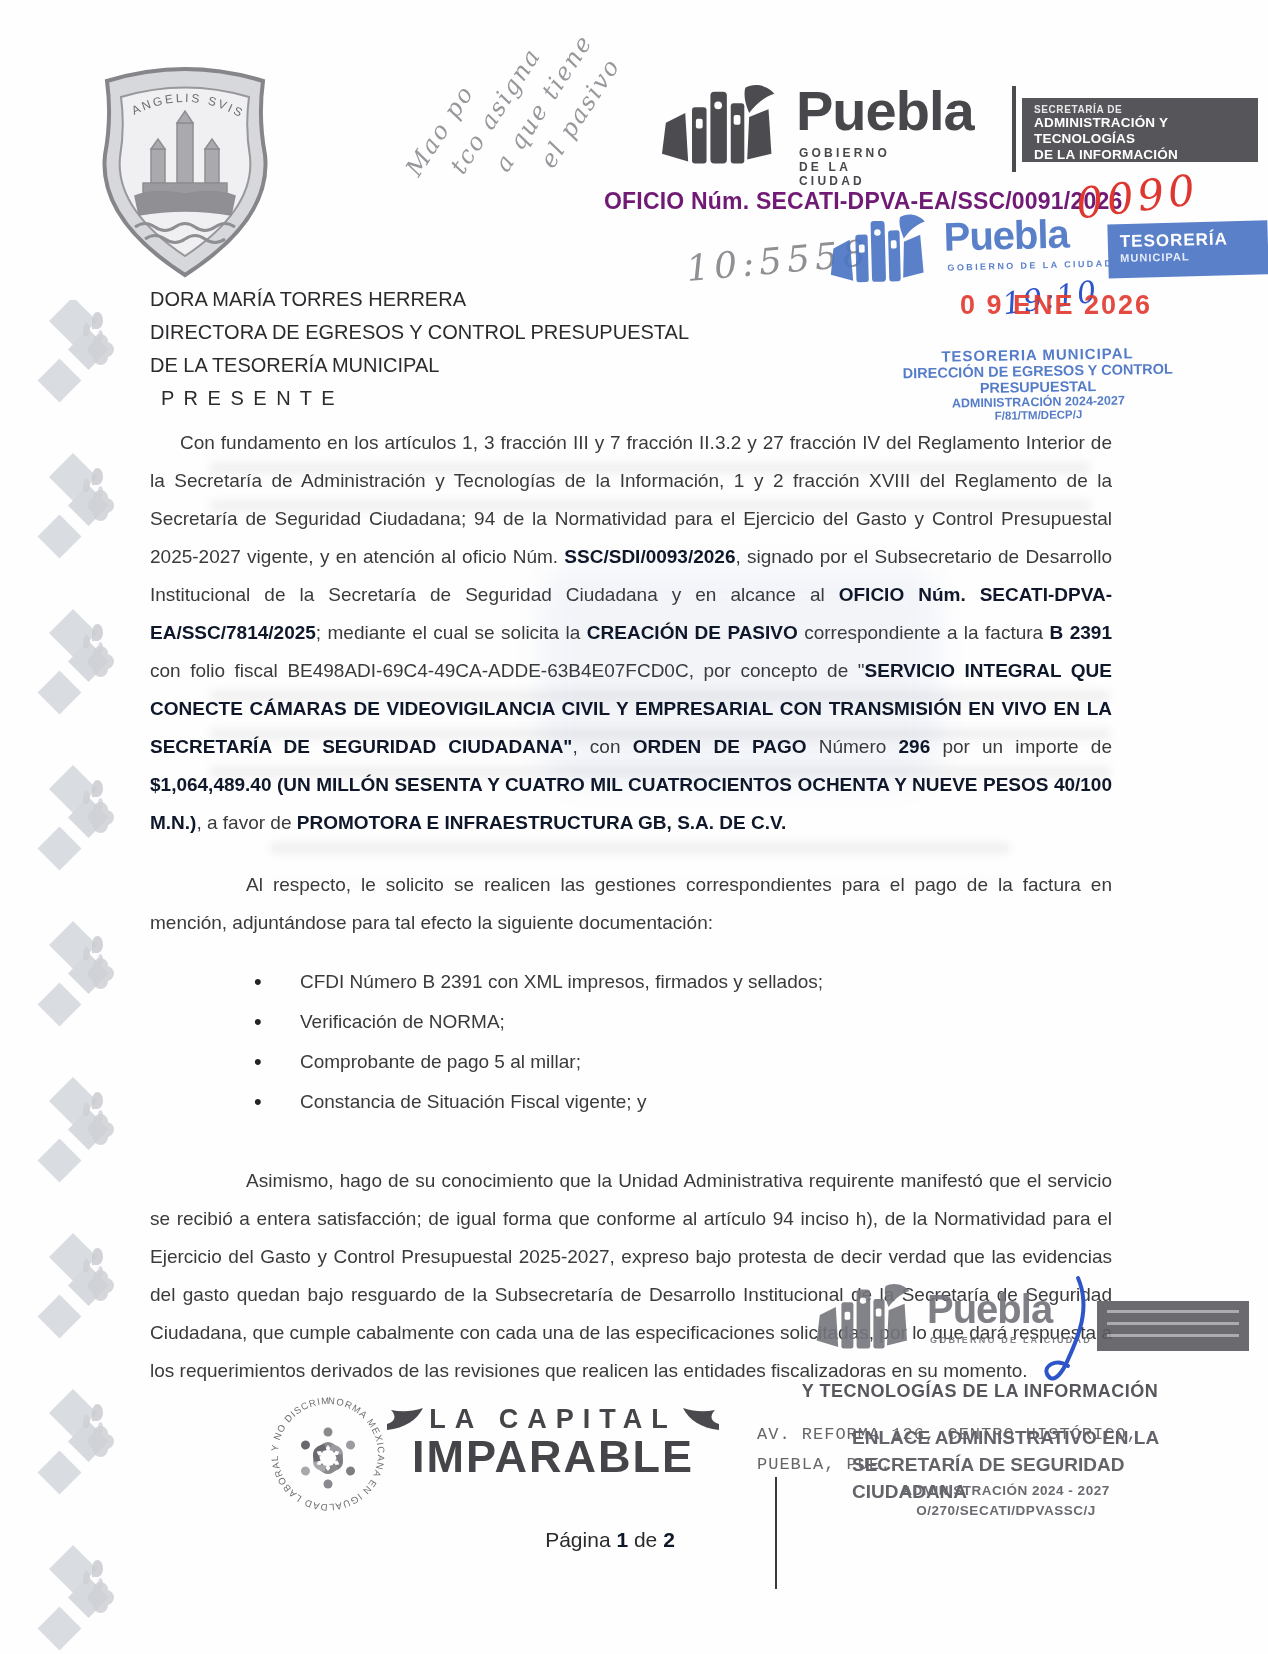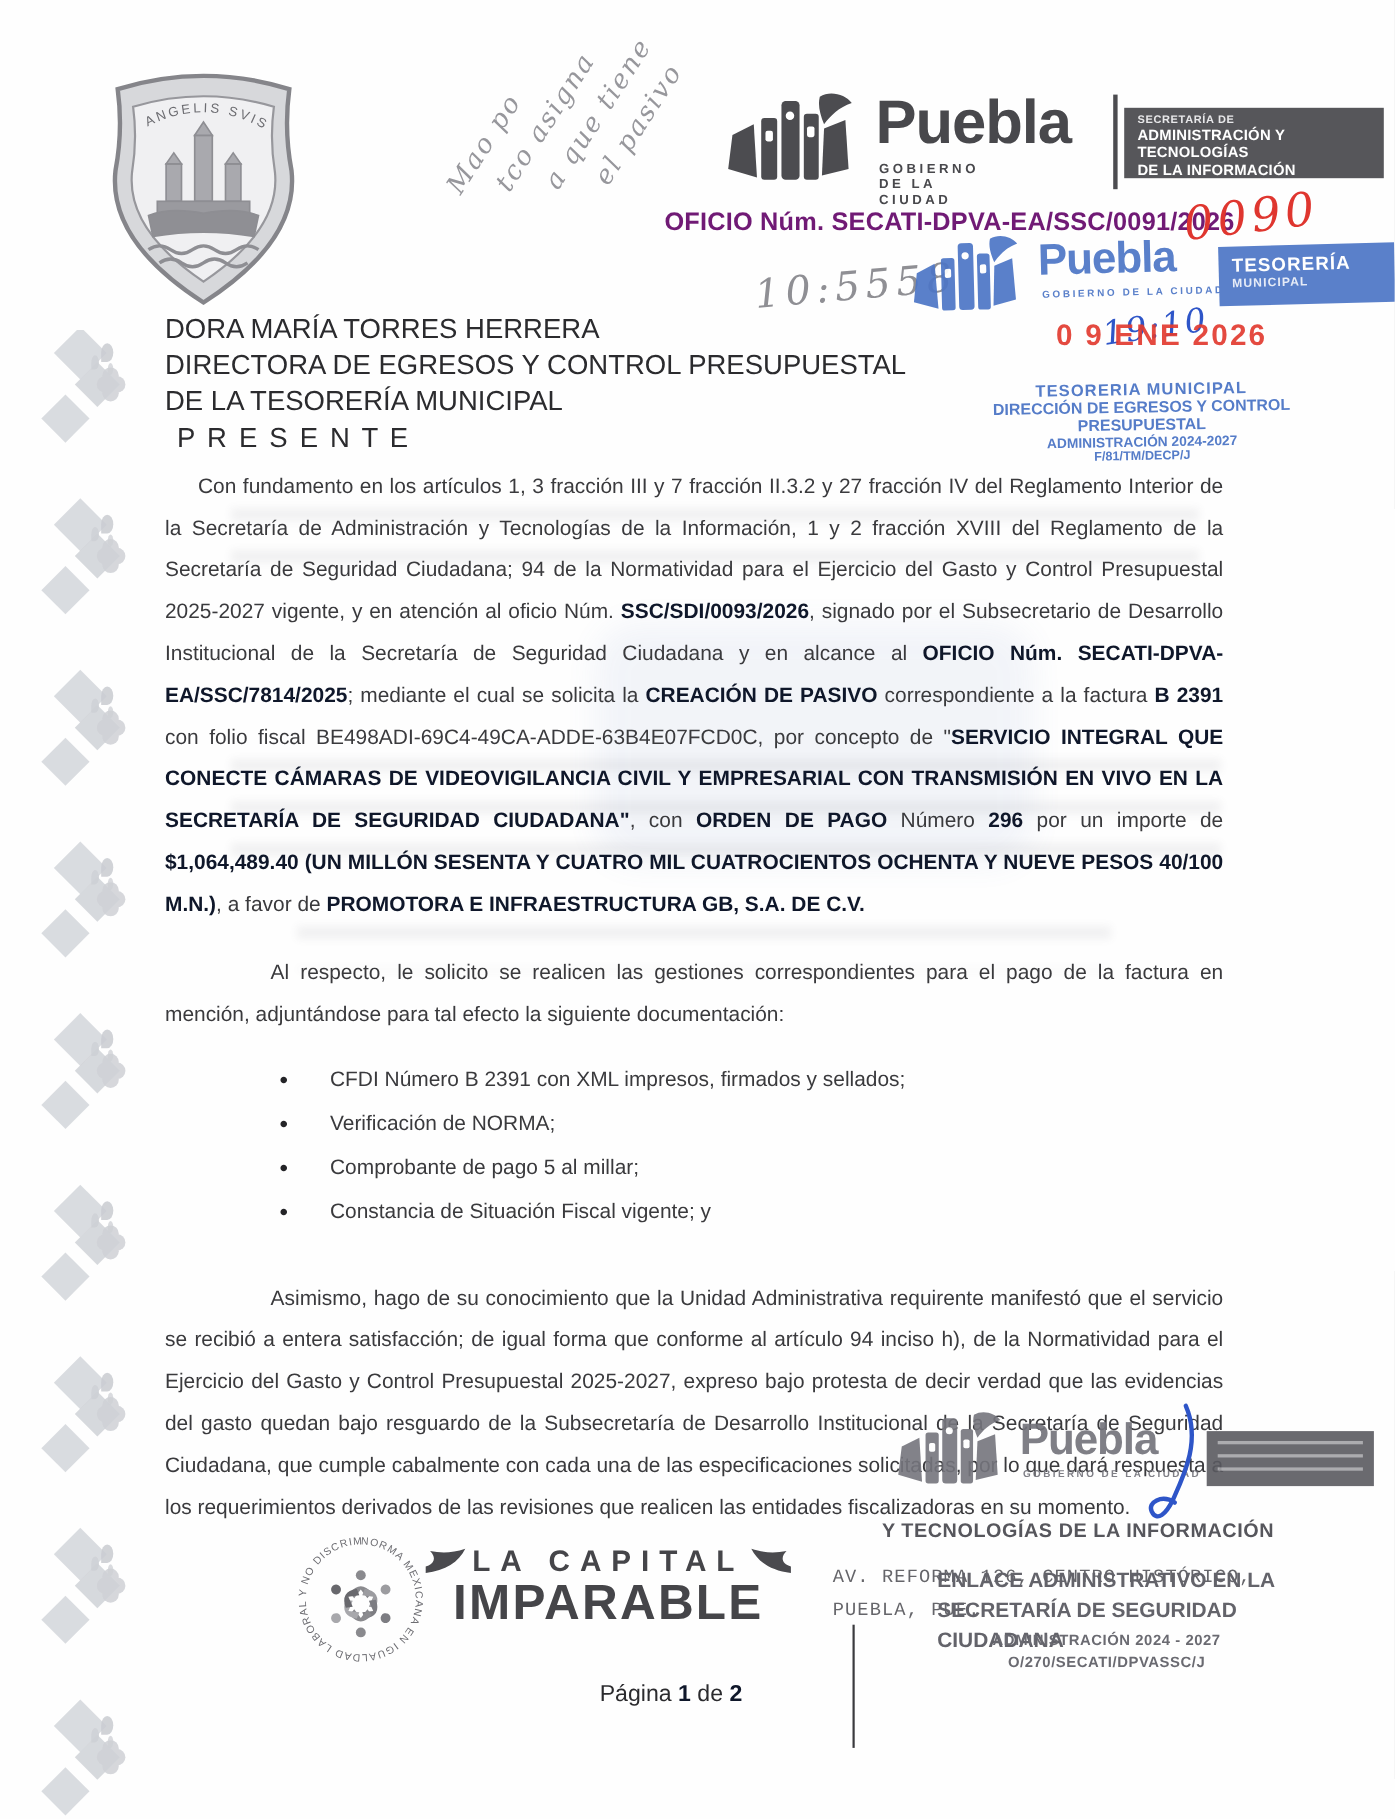--- a/index.html
+++ b/index.html
@@ -68,21 +68,21 @@
             letter-spacing:2px;opacity:.92;text-align:center;}
   .dept-blue{position:absolute;left:888px;top:346px;width:300px;text-align:center;color:#4d76c6;
              font-weight:bold;transform:rotate(-1deg);opacity:.95;}
   .dept-blue .d1{font-size:15px;letter-spacing:1px;}
   .dept-blue .d2{font-size:14.5px;}
   .dept-blue .d3{font-size:14.5px;}
   .dept-blue .d4{font-size:12.5px;}
   .dept-blue .d5{font-size:11.5px;}
 
   
-  .recipient{position:absolute;left:150px;top:283px;color:#2b2b2e;font-size:25px;line-height:33px;}
+  .recipient{position:absolute;left:150px;top:283px;color:#2b2b2e;font-size:20px;line-height:33px;}
   .recipient .sal{letter-spacing:2px;margin-left:11px;}
 
   
   .body-text{position:absolute;left:150px;top:424px;width:962px;color:#3a3a3d;font-size:19px;
              line-height:38px;text-align:justify;}
   .body-text p{margin:0;}
   .body-text .p1{text-indent:30px;}
   .body-text .p2{margin-top:24px;text-indent:96px;}
   .body-text .p3{margin-top:40px;text-indent:96px;}
   .b{font-weight:bold;color:#0f172a;}

